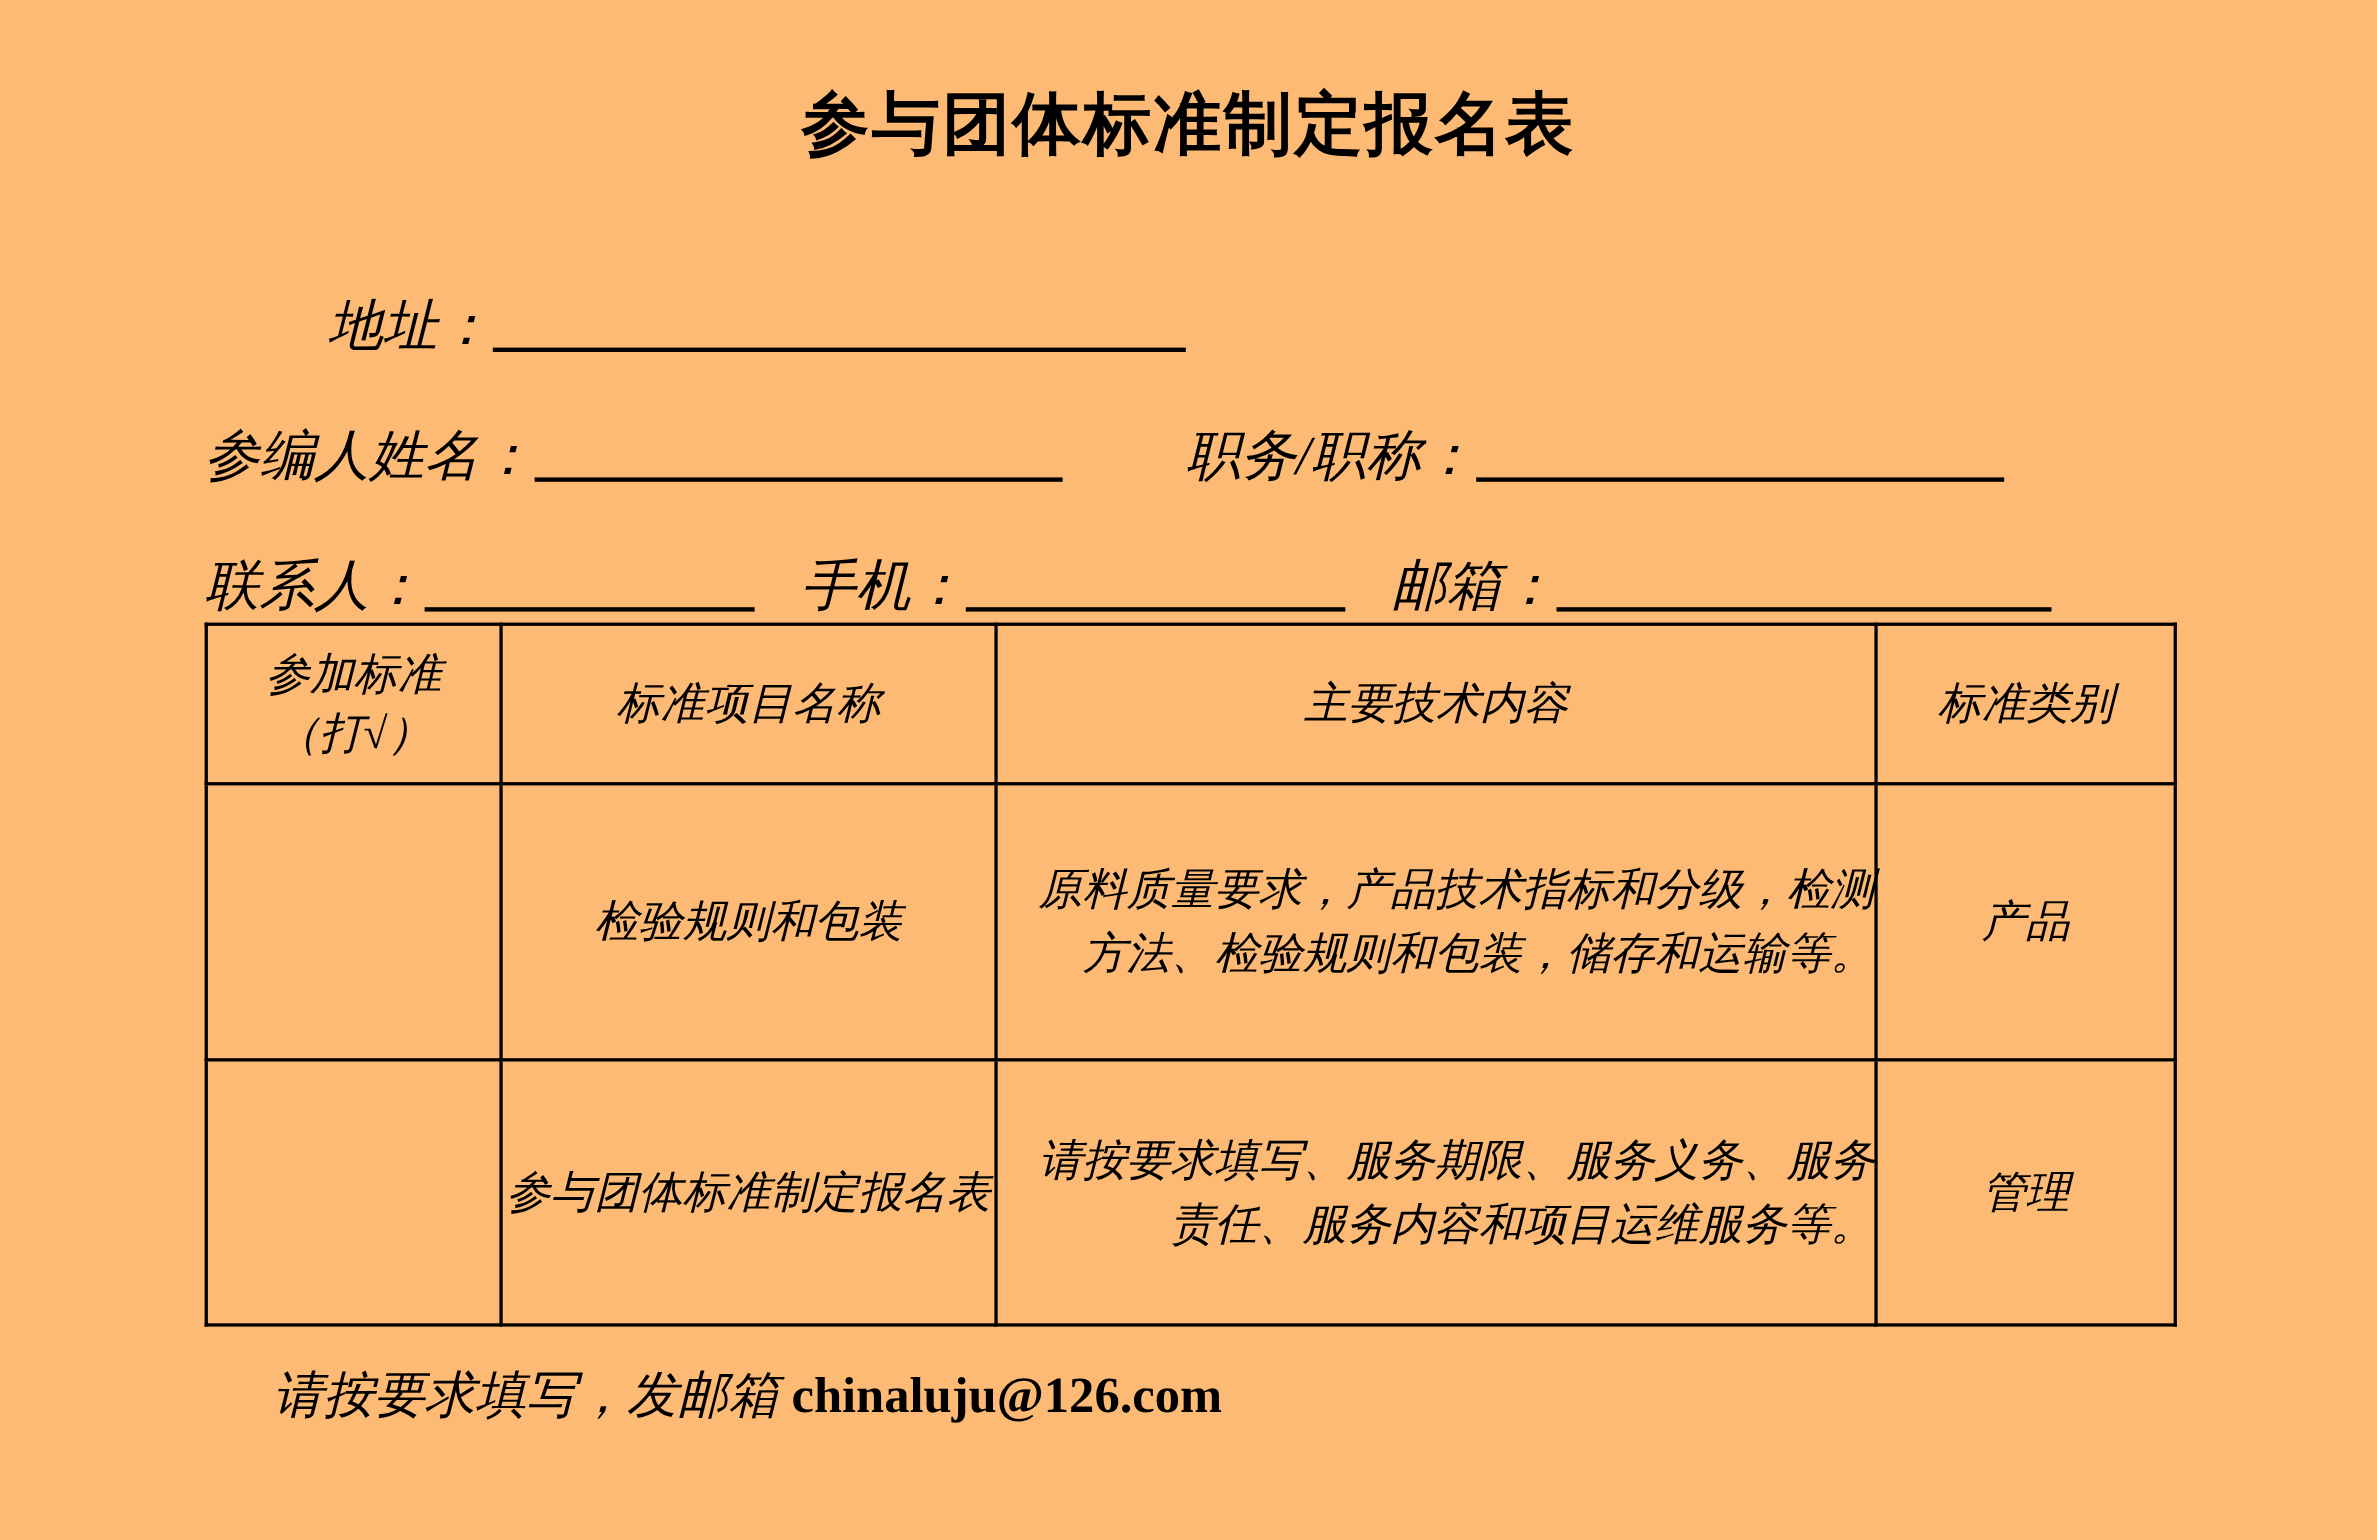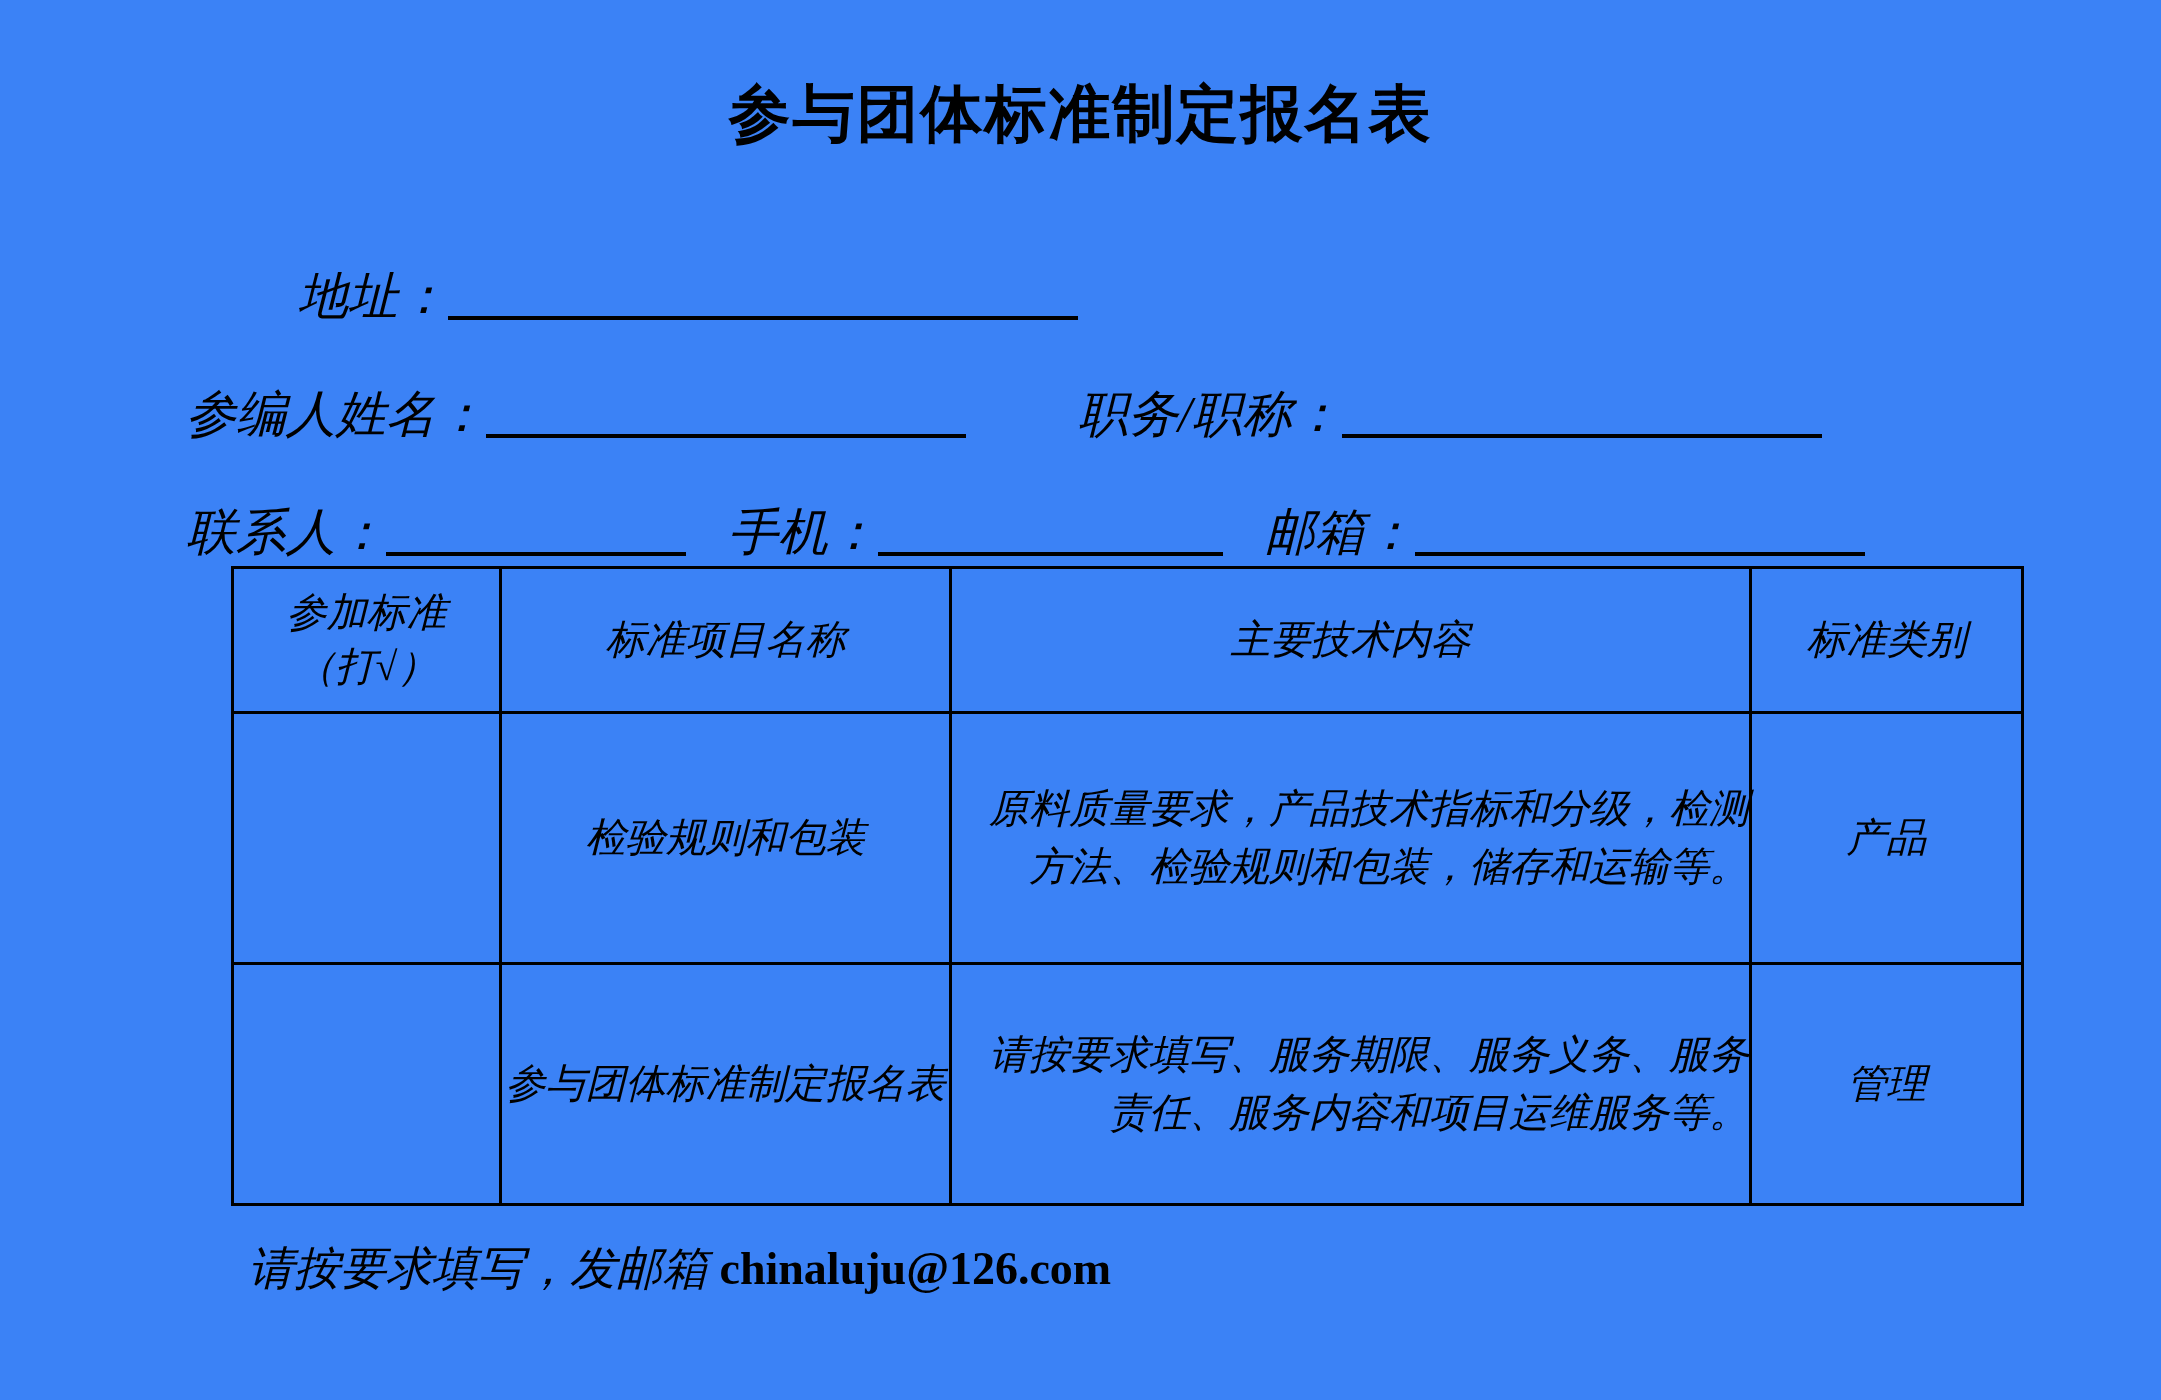--- a/index.html
+++ b/index.html
@@ -12,21 +12,21 @@
     height: 1400px;
     font-family: "Liberation Serif", "DejaVu Serif", serif;
     color: #000000;
     overflow: hidden;
   }
 
   .page {
     position: relative;
     width: 2161px;
     height: 1400px;
-    background: #3b82f6;
+    background: #fdba74;
     box-sizing: border-box;
   }
 
   
   .title {
     position: absolute;
     left: 0;
     top: 78px;
     width: 2161px;
     text-align: center;
@@ -90,21 +90,20 @@
     position: absolute;
     left: 186px;
     top: 566px;
     width: 1790px;
   }
 
   table.std {
     border-collapse: collapse;
     width: 1790px;
     table-layout: fixed;
-    margin-left: 45px;
   }
 
   table.std td, table.std th {
     border: 3px solid #000000;
     padding: 0;
     vertical-align: middle;
     font-family: "Liberation Serif", "DejaVu Serif", serif;
     font-style: italic;
     font-weight: normal;
     font-size: 40px;

